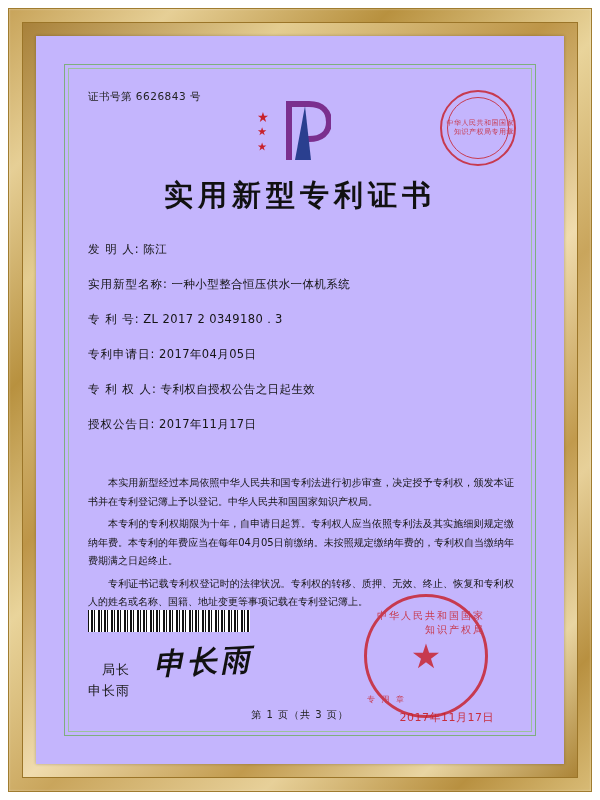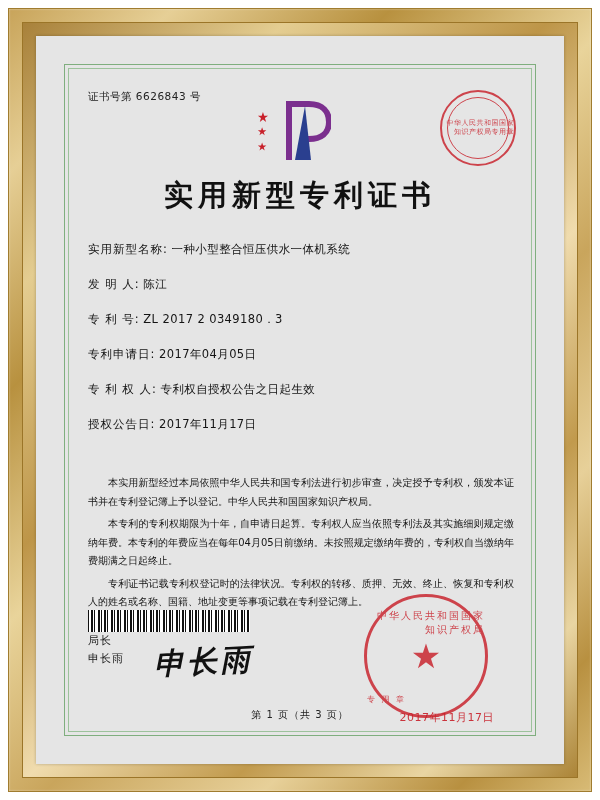--- a/index.html
+++ b/index.html
@@ -34,21 +34,21 @@
     position: absolute;
     left: 22px; top: 22px; right: 22px; bottom: 22px;
     background:
       linear-gradient(135deg, #a8813a 0%, #e4cd91 20%, #bd9548 40%, #f0dcae 58%,
                       #c19a4d 74%, #e9d5a2 88%, #ab8437 100%);
     border: 1px solid #9b7528;
   }
   .paper {
     position: absolute;
     left: 36px; top: 36px; right: 36px; bottom: 36px;
-    background: #e5e5e5;
+    background: #c4b5fd;
     box-shadow: 0 0 3px rgba(0,0,0,0.25);
   }
   .paper-border {
     position: absolute;
     left: 28px; top: 28px; right: 28px; bottom: 28px;
     border: 1px solid #7fae7e;
   }
   .paper-border::after {
     content: "";
     position: absolute;
@@ -144,24 +144,25 @@
     background: repeating-linear-gradient(to right,
       #111 0px, #111 1px, #fff 1px, #fff 3px,
       #111 3px, #111 5px, #fff 5px, #fff 6px,
       #111 6px, #111 7px, #fff 7px, #fff 10px,
       #111 10px, #111 12px, #fff 12px, #fff 13px);
   }
 
   .signature-block {
     position: absolute;
     left: 12px;
-    top: 556px;
-    font-size: 11px;
+    top: 584px;
+    font-size: 13px;
     line-height: 1.6;
     letter-spacing: 1px;
+    text-align: right;
   }
   .sig-script {
     position: absolute;
     left: 78px;
     top: 566px;
     font-family: "DejaVu Serif", "Liberation Serif", serif;
     font-size: 30px;
     font-style: italic;
     font-weight: bold;
     letter-spacing: 3px;
@@ -272,26 +273,26 @@
 
       <div class="seal seal-small">
         <div class="inner"></div>
         <div class="txt">中华人民共和国国家知识产权局专用章</div>
       </div>
 
       <div class="title">实用新型专利证书</div>
 
       <div class="fields">
         <div class="field-row">
+          <span class="field-label">发 明 人:</span>
+          <span class="field-value">陈江</span>
+        </div>
+        <div class="field-row">
           <span class="field-label">实用新型名称:</span>
           <span class="field-value">一种小型整合恒压供水一体机系统</span>
-        </div>
-        <div class="field-row">
-          <span class="field-label">发 明 人:</span>
-          <span class="field-value">陈江</span>
         </div>
         <div class="field-row">
           <span class="field-label">专 利 号:</span>
           <span class="field-value">ZL 2017 2 0349180．3</span>
         </div>
         <div class="field-row">
           <span class="field-label">专利申请日:</span>
           <span class="field-value">2017年04月05日</span>
         </div>
         <div class="field-row">

